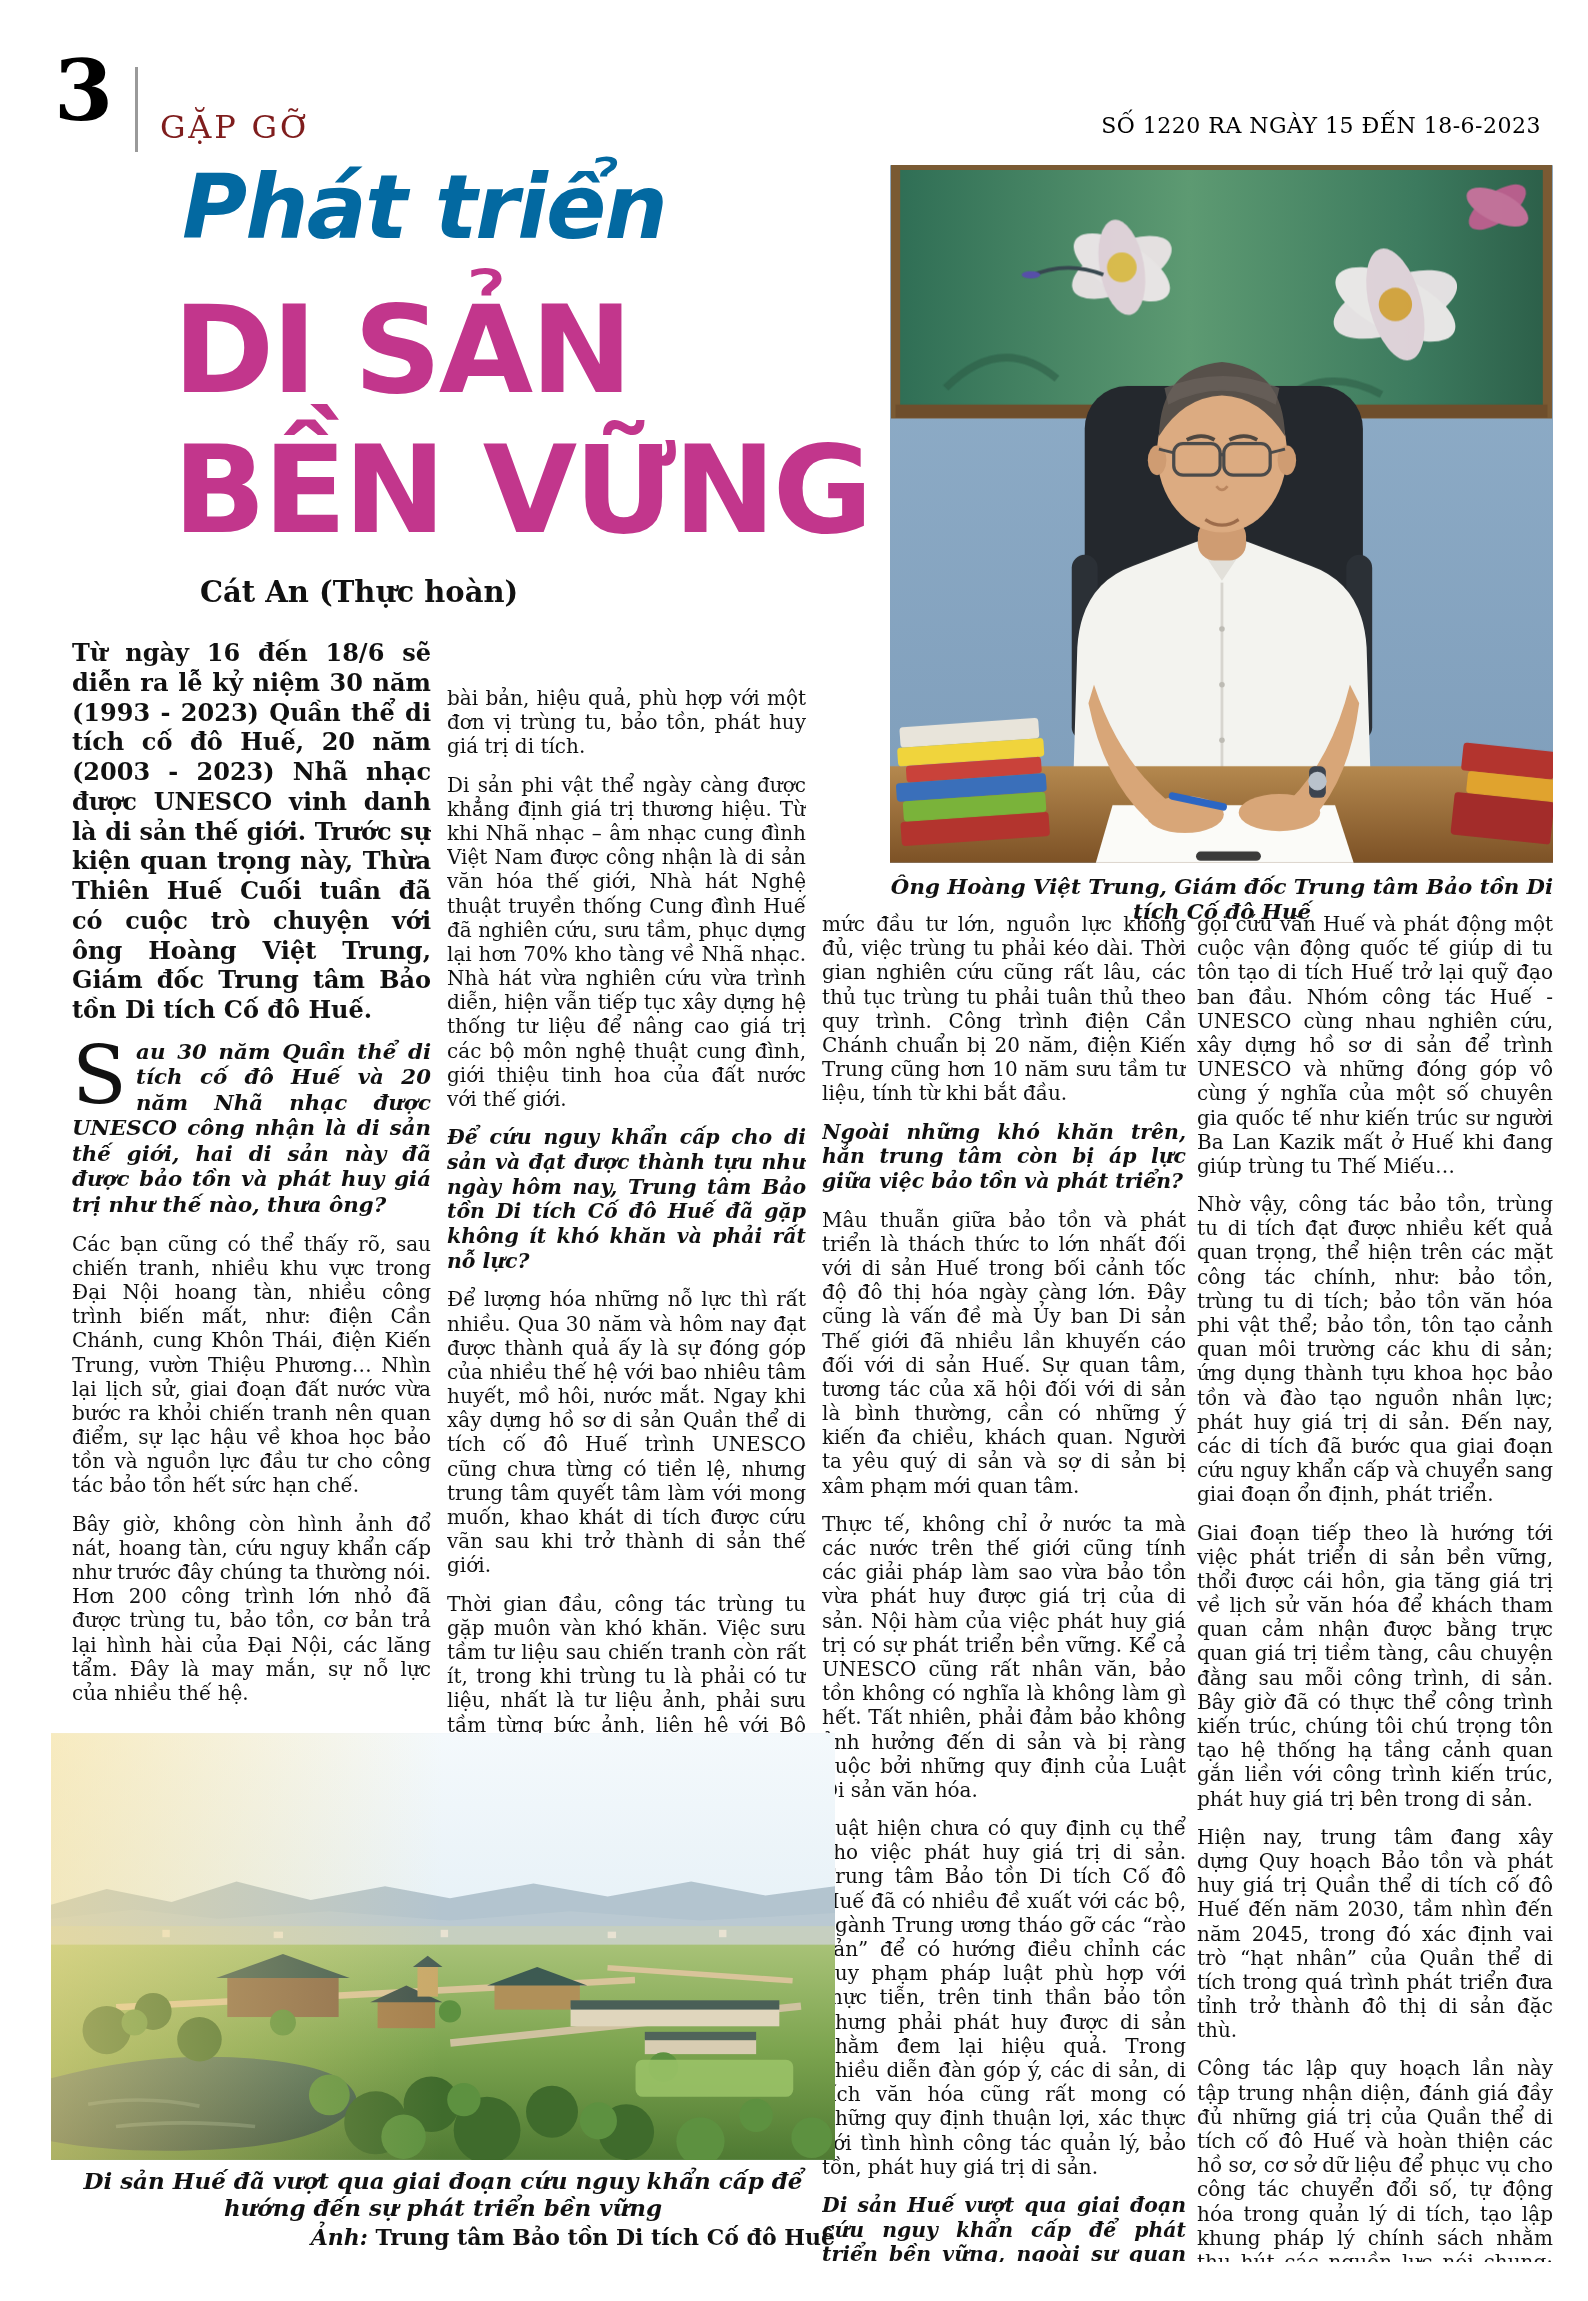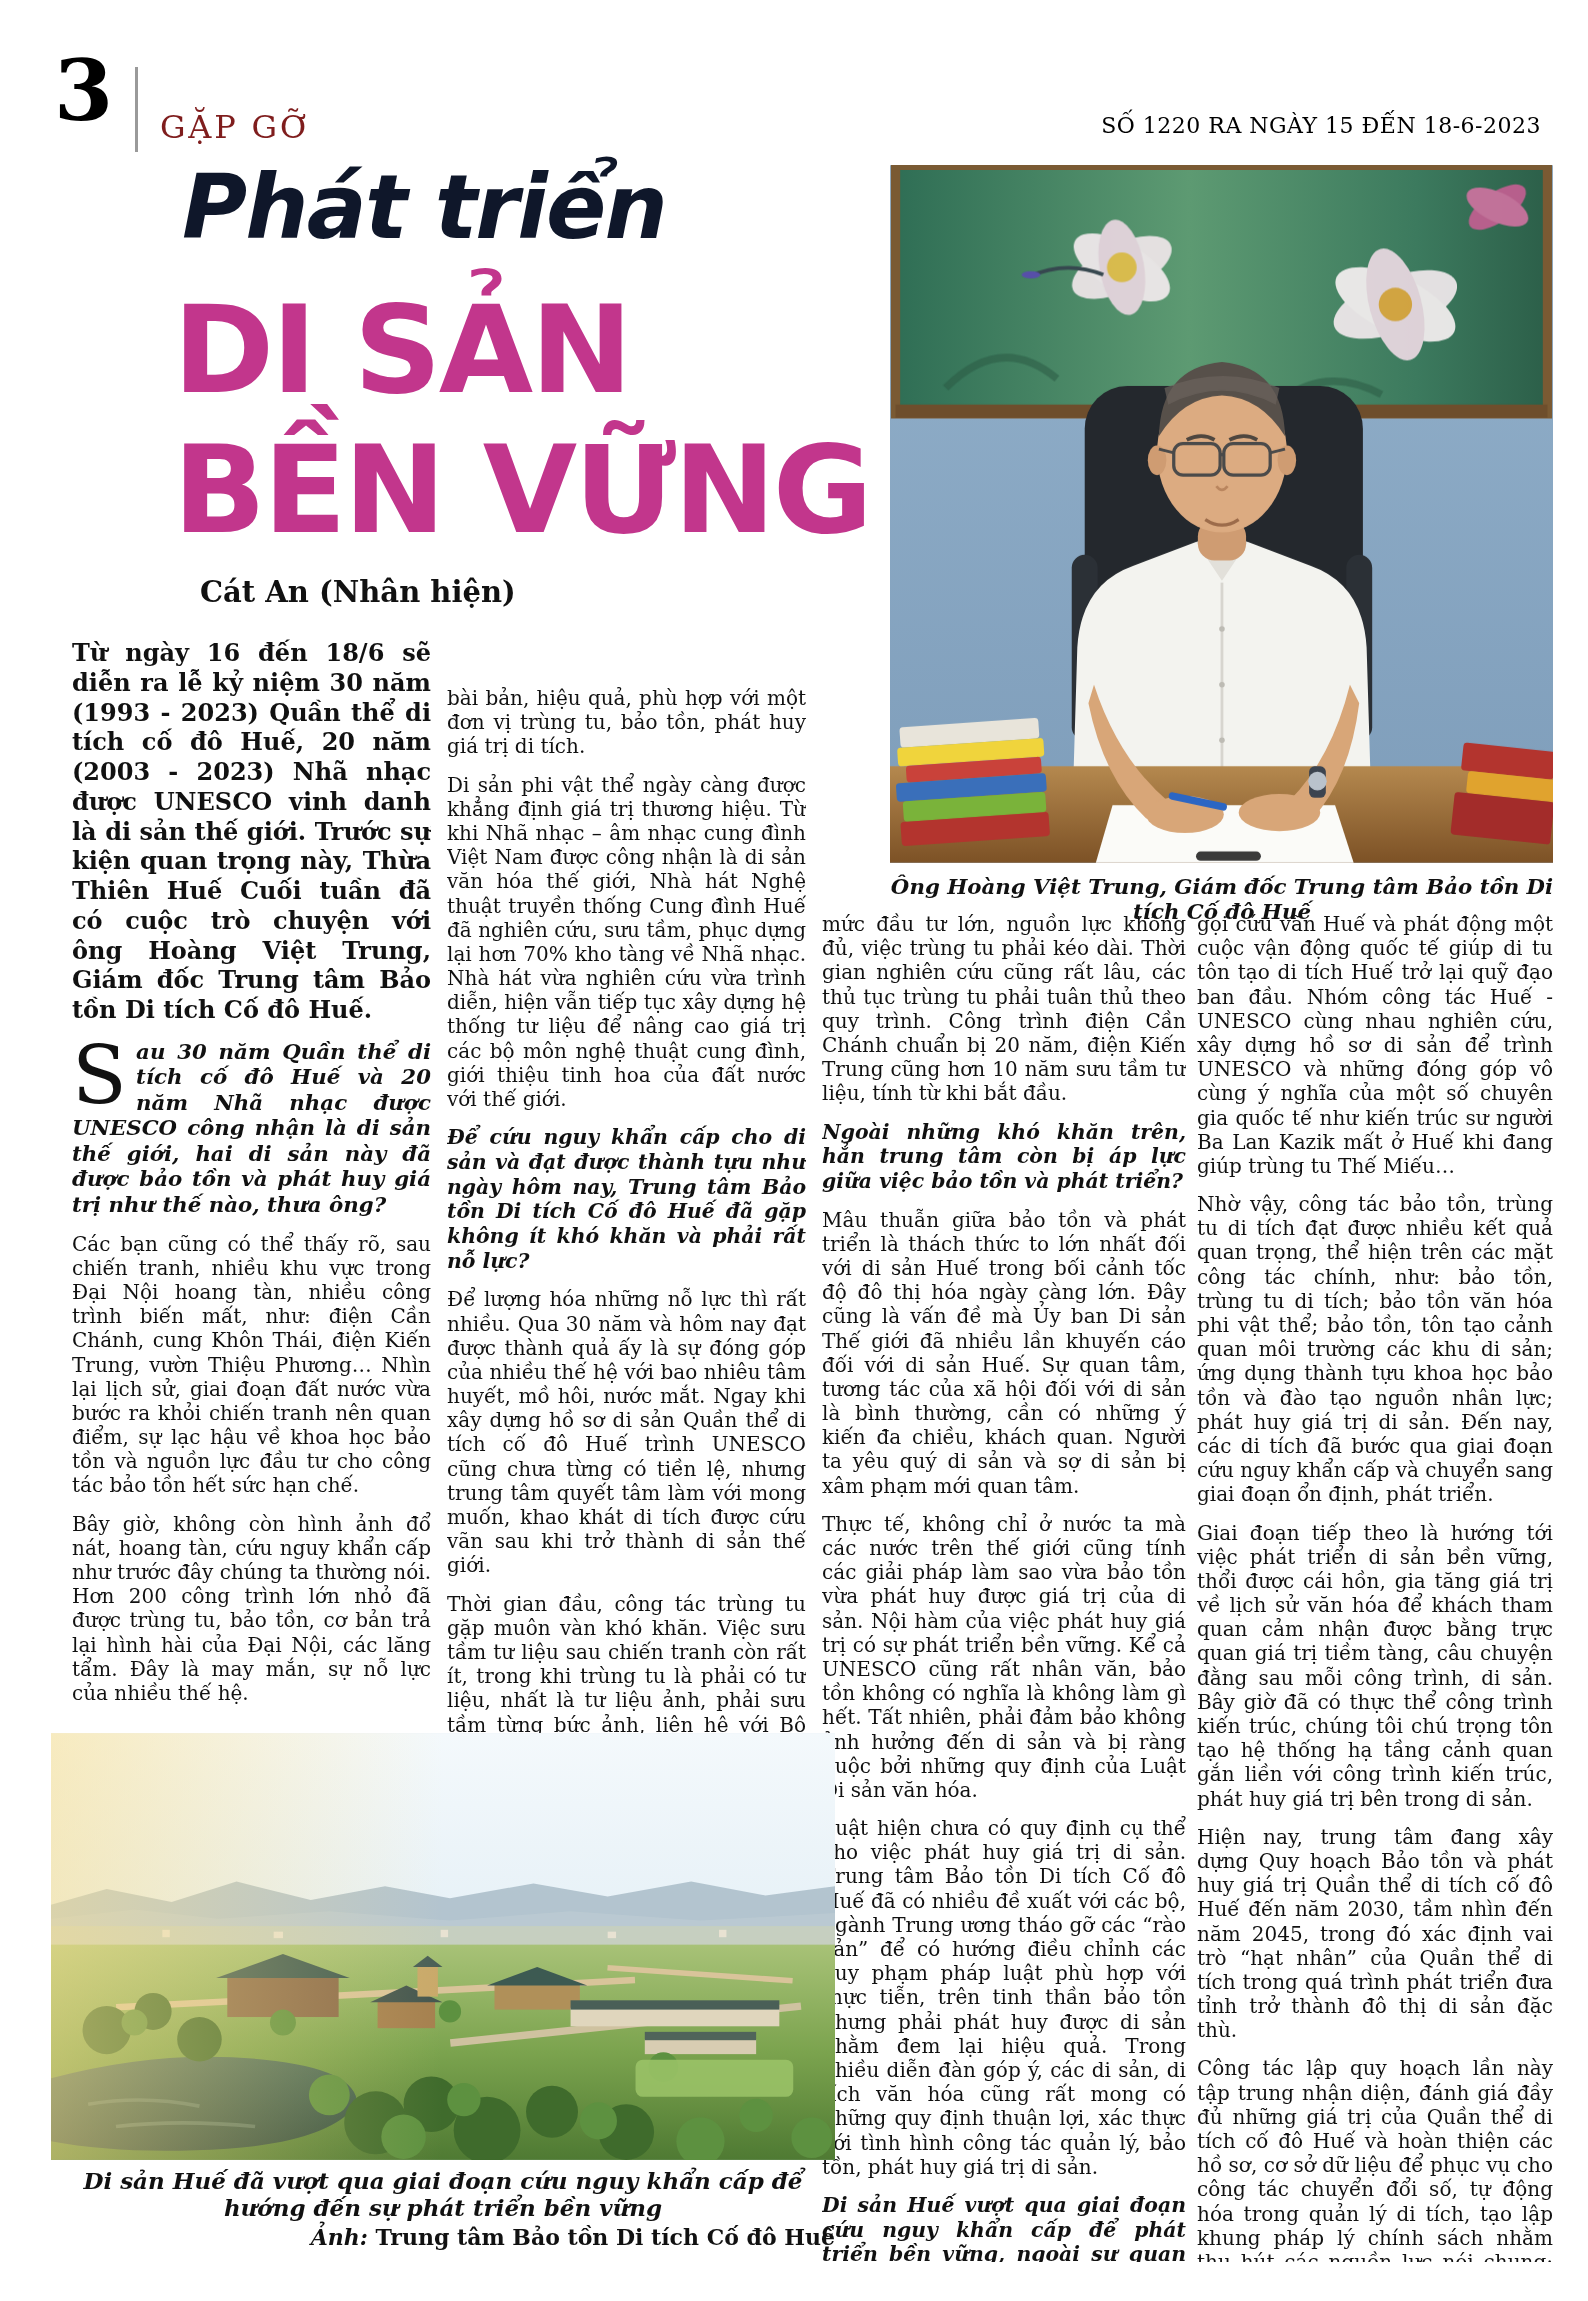--- a/index.html
+++ b/index.html
@@ -51,24 +51,24 @@
 </head>
 <body>
 
 <div class="page">
 
   <div class="page-num">3</div>
   <div class="header-divider"></div>
   <div class="section-name">GẶP GỠ</div>
   <div class="issue-info">SỐ 1220 RA NGÀY 15 ĐẾN 18-6-2023</div>
 
-  <div class="title-kicker" style="color: #0f172a; text-align: center;">Phát triển</div>
+  <div class="title-kicker" style="color: #0369a1; text-align: center;">Phát triển</div>
   <div class="title-main l2" style="color: rgb(194, 54, 140);">BỀN VỮNG</div>
   <div class="title-main l1" style="color: rgb(194, 54, 140);">DI SẢN</div>
-  <div class="byline">Cát An (Nhân hiện)</div>
+  <div class="byline">Cát An (Thực hoàn)</div>
 
   <div class="photo portrait-photo">
     <svg width="663" height="698" viewBox="0 0 715 752" xmlns="http://www.w3.org/2000/svg">
       <defs>
         <linearGradient id="wall" x1="0" y1="0" x2="0" y2="1">
           <stop offset="0" stop-color="#93b1cb"></stop>
             <stop offset="1" stop-color="#7e9dba"></stop>
         </linearGradient>
         <linearGradient id="paint" x1="0" y1="0" x2="1" y2="0">
           <stop offset="0" stop-color="#2f6e55"></stop>

